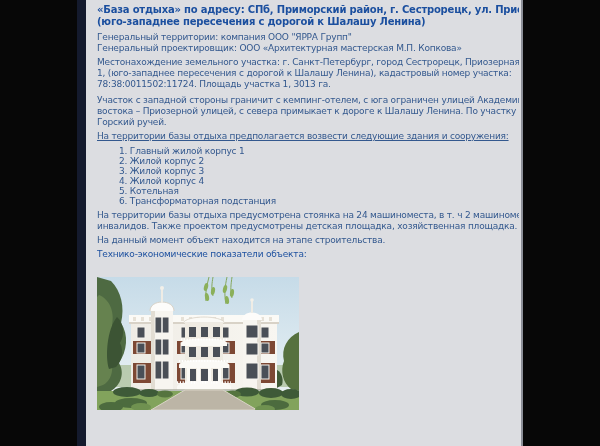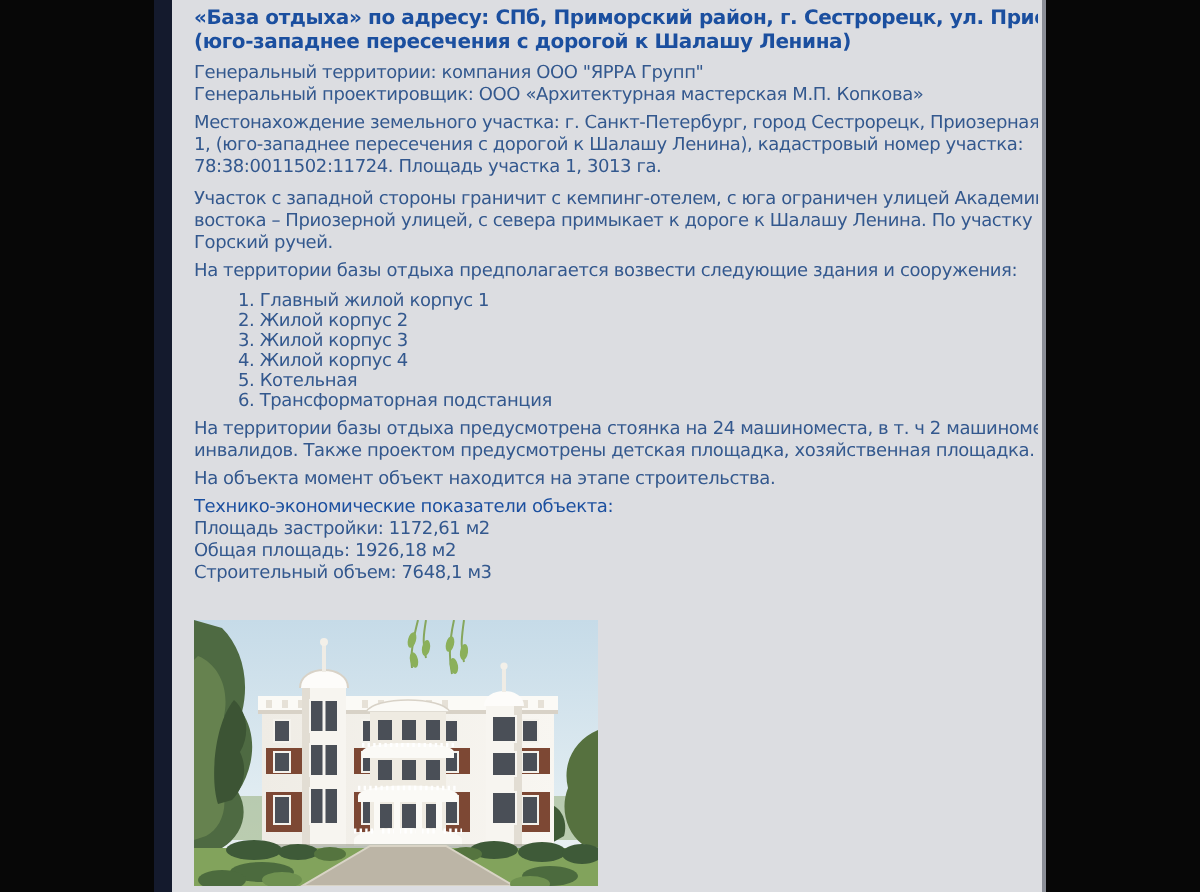--- a/index.html
+++ b/index.html
@@ -34,21 +34,21 @@
   .title {
     color: #1b4f9f;
     font-weight: bold;
     font-size: 10px;
     line-height: 12px;
   }
   .para { line-height: 11px; }
   .para.contractor   { margin-top: 4px; }
   .para.location     { margin-top: 3px; }
   .para.boundaries   { margin-top: 5px; }
-  .para.list-intro   { margin-top: 3px; }
+  .para.list-intro   { margin-top: 3px; text-decoration: underline; }
   .ordered-list {
     margin-top: 4px;
     padding-left: 22px;
     line-height: 10px;
   }
   .para.parking      { margin-top: 4px; }
   .para.status       { margin-top: 3px; }
   .tep { margin-top: 3px; line-height: 11px; }
   .tep-heading {
     color: #1b4f9f;
@@ -91,27 +91,24 @@
     <div class="ordered-list line-block">1. Главный жилой корпус 1
 2. Жилой корпус 2
 3. Жилой корпус 3
 4. Жилой корпус 4
 5. Котельная
 6. Трансформаторная подстанция</div>
 
     <div class="para parking line-block">На территории базы отдыха предусмотрена стоянка на 24 машиноместа, в т. ч 2 машиноместа для
 инвалидов. Также проектом предусмотрены детская площадка, хозяйственная площадка.</div>
 
-    <div class="para status line-block">На объекта момент объект находится на этапе строительства.</div>
+    <div class="para status line-block">На данный момент объект находится на этапе строительства.</div>
 
     <div class="tep">
       <div class="tep-heading">Технико-экономические показатели объекта:</div>
-      <div class="line-block">Площадь застройки: 1172,61 м2
-Общая площадь: 1926,18 м2
-Строительный объем: 7648,1 м3</div>
     </div>
 
     <div class="render-figure" title="Архитектурная визуализация жилого корпуса базы отдыха">
       <svg width="202" height="133" viewBox="0 0 202 133" xmlns="http://www.w3.org/2000/svg">
         <defs>
           <linearGradient id="sky" x1="0" y1="0" x2="0" y2="1">
             <stop offset="0" stop-color="#c6dbe8"></stop>
             <stop offset="0.7" stop-color="#e2edf2"></stop>
             <stop offset="1" stop-color="#eef2f1"></stop>
           </linearGradient>

